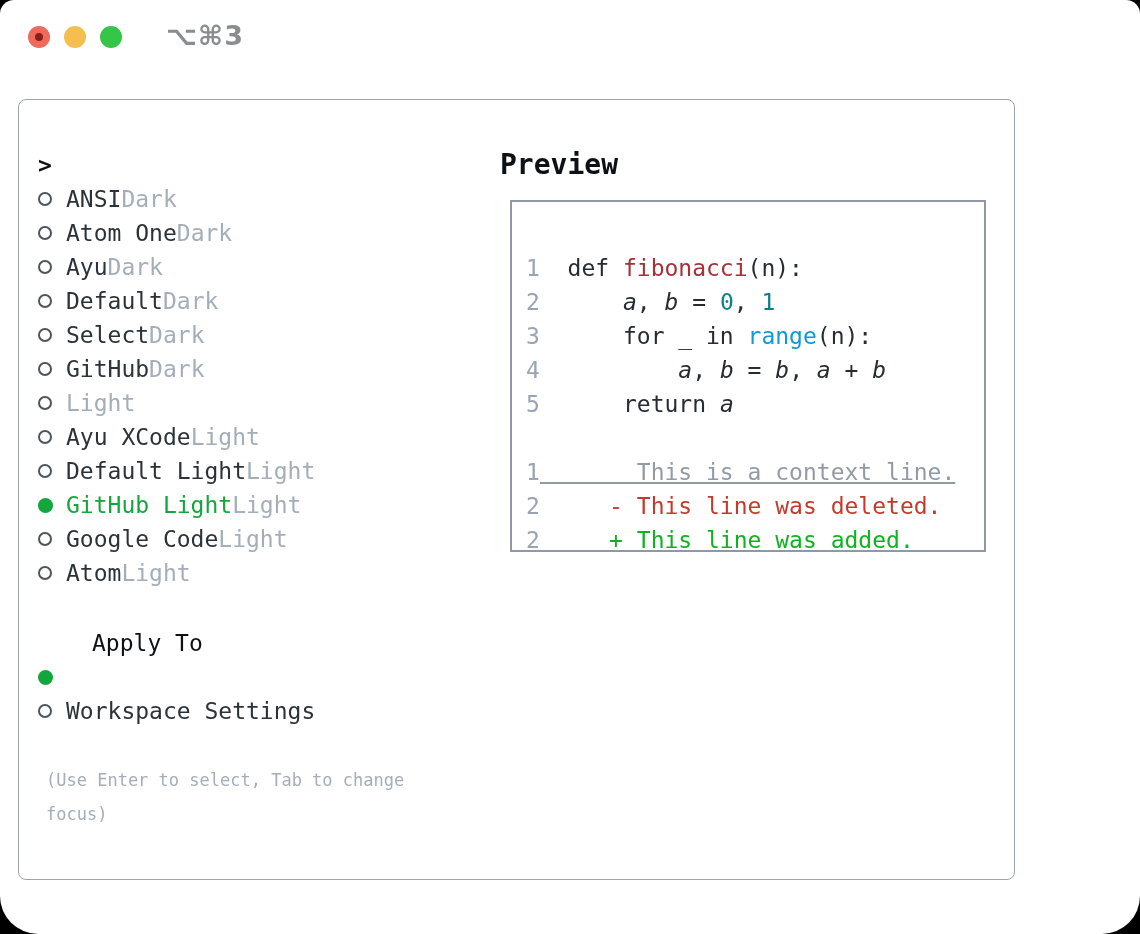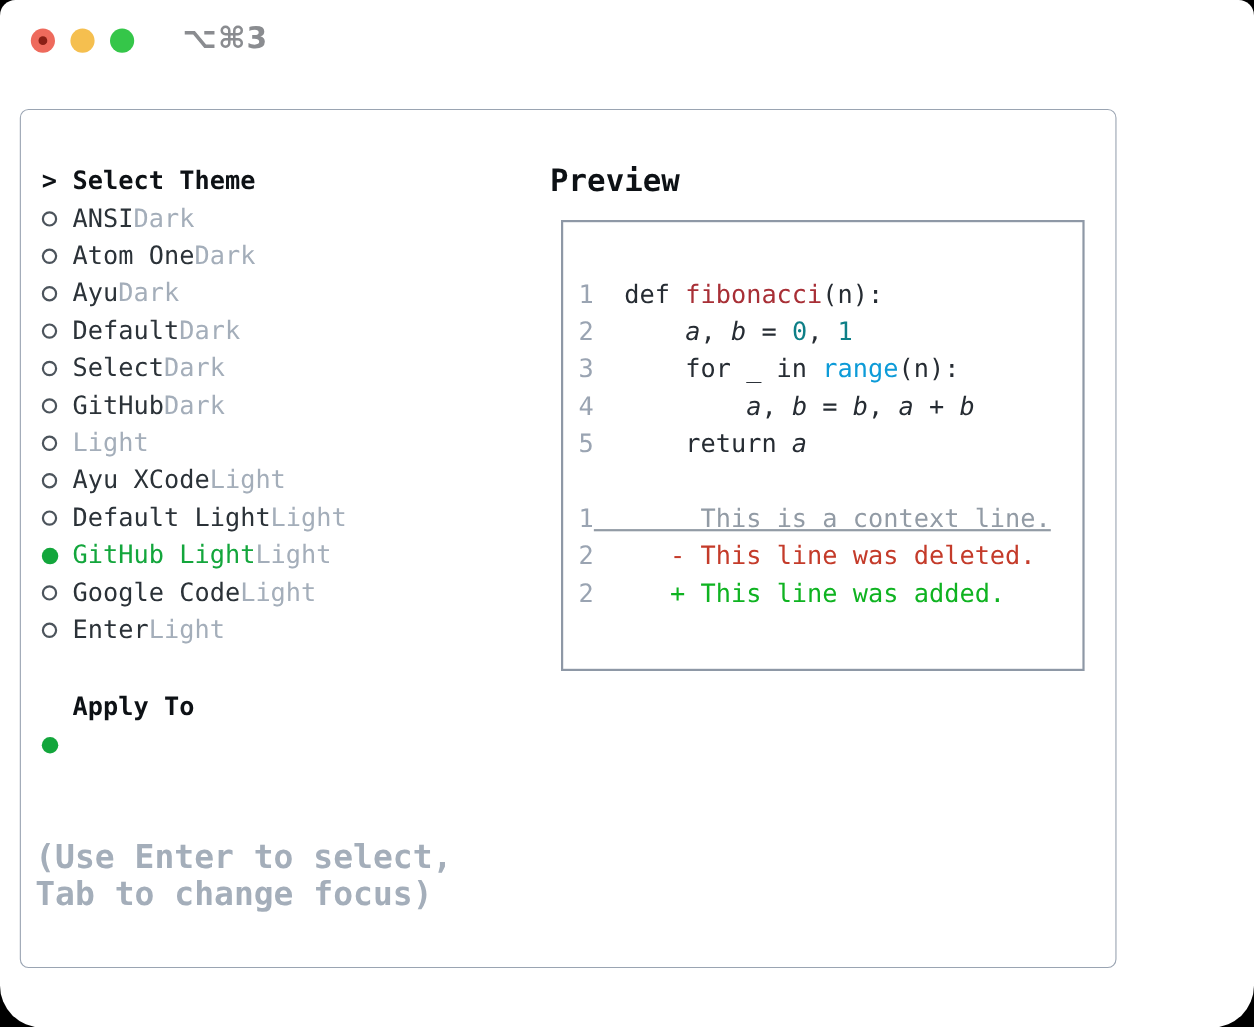--- a/index.html
+++ b/index.html
@@ -22,26 +22,26 @@
   .rows{position:absolute;font-size:23px;line-height:34px;}
   .row{display:flex;align-items:center;height:34px;white-space:pre;}
   .slot{width:28px;display:flex;align-items:center;flex:none;}
   .ring{width:10px;height:10px;border:2px solid var(--ring);border-radius:50%;}
   .dot{width:15px;height:15px;background:var(--green_select);border-radius:50%;}
   .cursor{font-weight:700;color:var(--header_text);}
   .hdr{font-weight:700;color:var(--header_text);}
   .label{color:var(--text);text-align:right;}
   .label.sel{color:var(--green_select);}
   .tag{color:var(--muted);}
-  .hint{position:absolute;left:32px;top:763px;width:412px;font-size:30px;line-height:34px;
-    color:var(--muted);font-weight:bold;}
+  .hint{position:absolute;left:46px;top:763px;width:412px;font-size:17px;line-height:34px;
+    color:var(--muted);}
   
   .preview-hdr{position:absolute;left:500px;top:148px;height:34px;line-height:34px;
     font-size:28px;font-weight:700;color:var(--header_text);}
-  .preview-box{position:absolute;left:510px;top:200px;width:476px;height:410px;
+  .preview-box{position:absolute;left:510px;top:200px;width:476px;height:352px;
     border:2px solid var(--preview_border);box-sizing:border-box;background:#fff;}
   .plines{position:absolute;left:14px;top:49px;font-size:23px;line-height:34px;white-space:pre;}
   .pline{height:34px;}
   .it{font-style:italic;}
   .c-num{color:var(--line_num);}
   .c-code{color:var(--code_text);}
   .c-func{color:var(--func_red);}
   .c-lit{color:var(--literal_teal);}
   .c-blt{color:var(--builtin_blue);}
   .c-ctx{color:var(--diff_ctx);text-decoration:underline;}
@@ -58,45 +58,45 @@
     <div class="light yellow"></div>
     <div class="light green"></div>
     <div class="win-title">⌥⌘3</div>
   </div>
 
   <div class="panel"></div>
 
   <div class="rows" style="left:38px;top:148px;">
     <div class="row">
       <span class="slot cursor">&gt;</span>
-      <span class="hdr">Select Theme</span>
     </div>
     <div id="theme-items">
         <div class="row"><span class="slot"><span class="ring"></span></span><span class="label">ANSI</span> <span class="tag">Dark</span></div>
         <div class="row"><span class="slot"><span class="ring"></span></span><span class="label">Atom One</span> <span class="tag">Dark</span></div>
         <div class="row"><span class="slot"><span class="ring"></span></span><span class="label">Ayu</span> <span class="tag">Dark</span></div>
         <div class="row"><span class="slot"><span class="ring"></span></span><span class="label">Default</span> <span class="tag">Dark</span></div>
         <div class="row"><span class="slot"><span class="ring"></span></span><span class="label">Select</span> <span class="tag">Dark</span></div>
         <div class="row"><span class="slot"><span class="ring"></span></span><span class="label">GitHub</span> <span class="tag">Dark</span></div>
         <div class="row"><span class="slot"><span class="ring"></span></span> <span class="tag">Light</span></div>
         <div class="row"><span class="slot"><span class="ring"></span></span><span class="label">Ayu XCode</span> <span class="tag">Light</span></div>
         <div class="row"><span class="slot"><span class="ring"></span></span><span class="label">Default Light</span> <span class="tag">Light</span></div>
         <div class="row"><span class="slot"><span class="dot"></span></span><span class="label sel">GitHub Light</span> <span class="tag">Light</span></div>
         <div class="row"><span class="slot"><span class="ring"></span></span><span class="label">Google Code</span> <span class="tag">Light</span></div>
-        <div class="row"><span class="slot"><span class="ring"></span></span><span class="label">Enter</span> <span class="tag">Light</span></div>
+        <div class="row"><span class="slot"><span class="ring"></span></span><span class="label">Atom</span> <span class="tag">Light</span></div>
       </div>
   </div>
 
   <div class="rows" style="left:38px;top:626px;">
     <div class="row">
       <span class="slot"></span>
-      <span class="hdr" style="font-weight:700;color:var(--header_text);">Apply To</span>
+      <span class="hdr" style="font-weight:400;color:var(--header_text);margin-left:26px;">Apply To</span>
     </div>
     <div id="apply-items">
         <div class="row"><span class="slot"><span class="dot"></span></span></div>
+        <div class="row"><span class="slot"><span class="ring"></span></span><span class="label">Workspace Settings</span></div>
       </div>
   </div>
 
   <div class="hint">(Use Enter to select, Tab to change focus)</div>
 
   <div class="preview-hdr">Preview</div>
   <div class="preview-box">
     <div class="plines" id="preview-lines"><div class="pline"><span class="c-num">1  </span><span class="c-code">def </span><span class="c-func">fibonacci</span><span class="c-code">(n):</span></div><div class="pline"><span class="c-num">2  </span><span class="c-code">    </span><span class="c-code it">a</span><span class="c-code">, </span><span class="c-code it">b</span><span class="c-code"> = </span><span class="c-lit">0</span><span class="c-code">, </span><span class="c-lit">1</span></div><div class="pline"><span class="c-num">3  </span><span class="c-code">    for _ in </span><span class="c-blt">range</span><span class="c-code">(n):</span></div><div class="pline"><span class="c-num">4  </span><span class="c-code">        </span><span class="c-code it">a</span><span class="c-code">, </span><span class="c-code it">b</span><span class="c-code"> = </span><span class="c-code it">b</span><span class="c-code">, </span><span class="c-code it">a</span><span class="c-code"> + </span><span class="c-code it">b</span></div><div class="pline"><span class="c-num">5  </span><span class="c-code">    return </span><span class="c-code it">a</span></div><div class="pline">&nbsp;</div><div class="pline"><span class="c-num">1</span><span class="c-ctx">       This is a context line.</span></div><div class="pline"><span class="c-num">2</span><span class="c-del">     - This line was deleted.</span></div><div class="pline"><span class="c-num">2</span><span class="c-add">     + This line was added.</span></div></div>
   </div>
 

